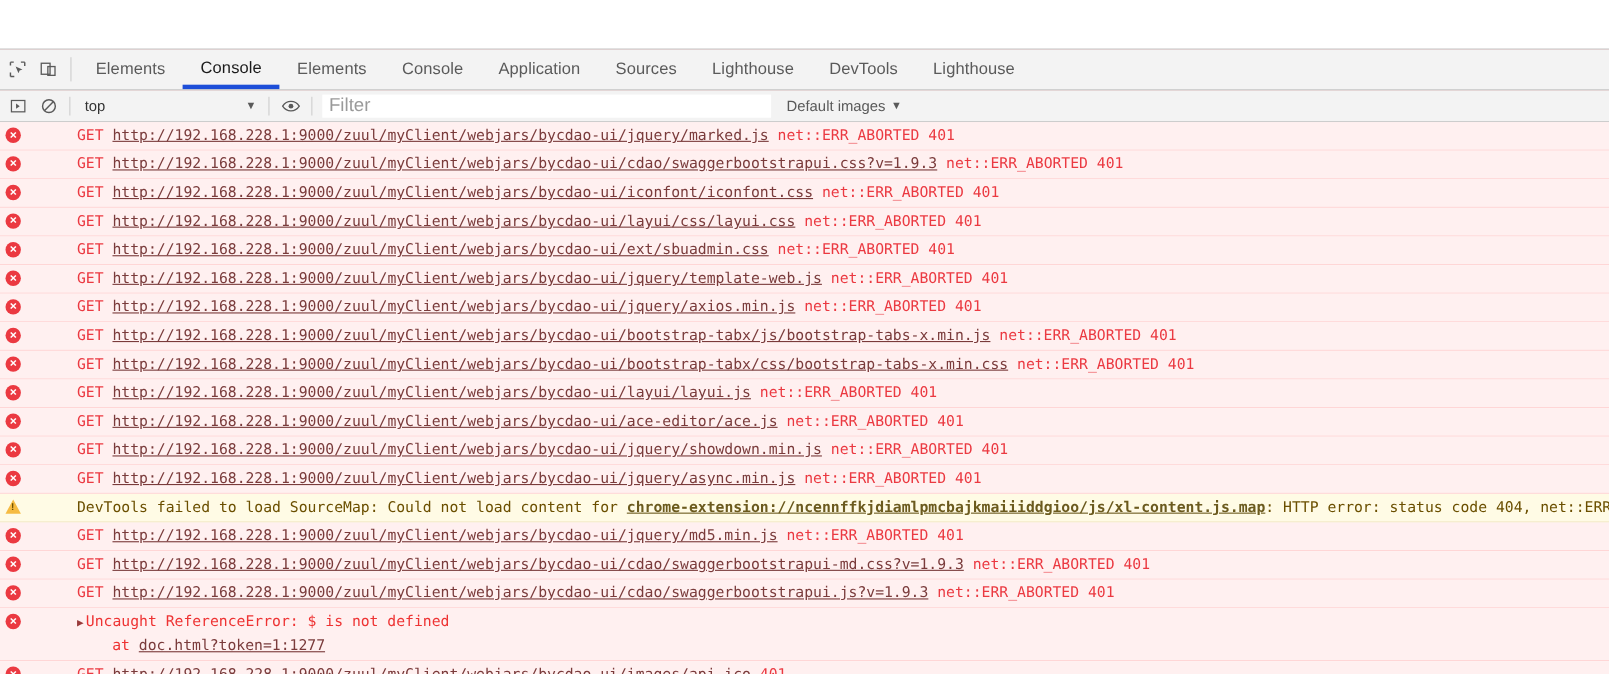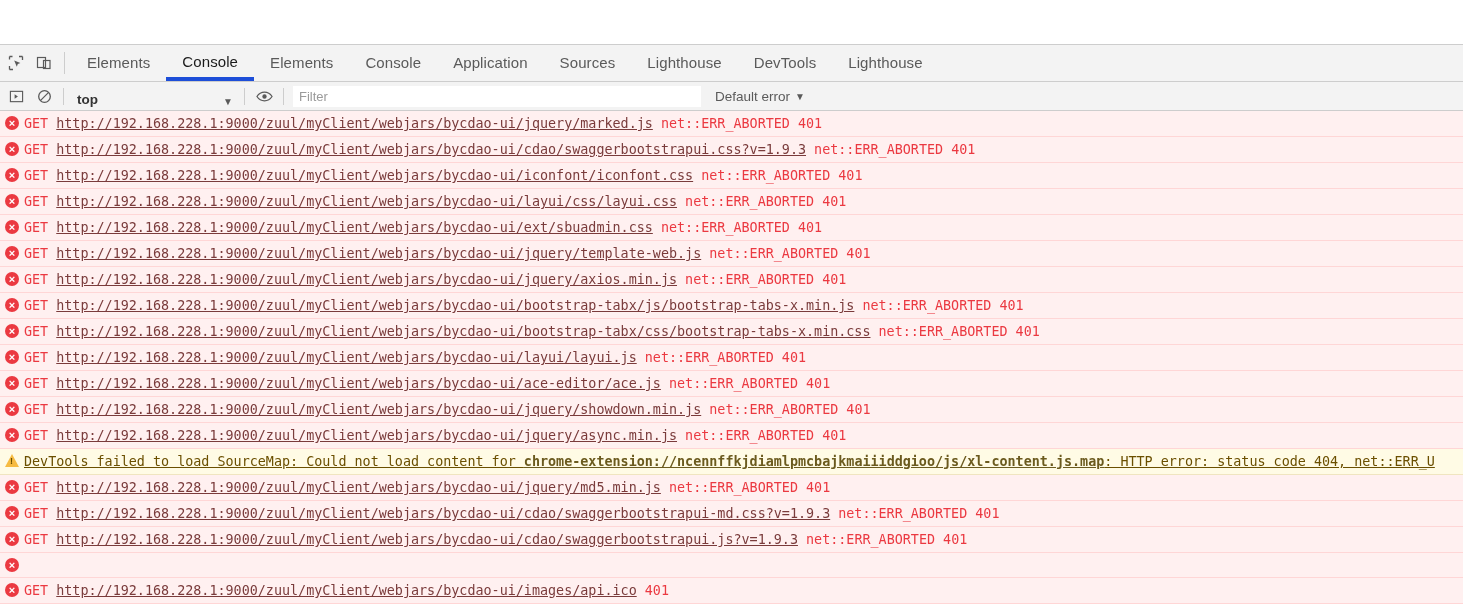--- a/index.html
+++ b/index.html
@@ -64,36 +64,35 @@
     display: flex; align-items: center;
     padding-left: 2px;
   }
   .fb-icon {
     width: 28px; height: 28px;
     display: flex; align-items: center; justify-content: center;
     color: #5a5a5a; cursor: pointer;
   }
   .fb-sep { width:1px; height:17px; background:#cdcdcd; margin:0 5px; }
   .ctx-select {
-    display: flex; align-items: flex-end;
+    display: flex; align-items: center;
     width: 170px; height: 22px;
     padding: 0 6px 0 8px;
     font-size: 13.5px; color: #333;
     cursor: pointer;
     justify-content: space-between;
-    font-weight: bold;
   }
   .ctx-select .caret { font-size: 10px; color:#5a5a5a; }
   .filter-input {
     width: 408px; height: 21px;
     margin-left: 4px;
     background: #ffffff;
     border: none;
     outline: none;
-    font-size: 13px;
+    font-size: 17px;
     color: #222;
     padding: 0 6px;
     font-family: "Liberation Sans", sans-serif;
   }
   .filter-input::placeholder { color: #9a9a9a; }
   .levels {
     margin-left: 14px;
     font-size: 13.5px; color: #5a5a5a;
     cursor: pointer; white-space: nowrap;
     display: flex; align-items: center; gap: 5px;
@@ -149,31 +148,31 @@
     position: relative;
   }
   .warn-icon::after {
     content: "!";
     position: absolute;
     left: -2px; top: 3px;
     font-family: "Liberation Sans", sans-serif;
     font-size: 9px; font-weight: bold; color: #6b4f00;
     line-height: 1;
   }
-  .body-cell { flex: 1 1 auto; min-width: 0; overflow: hidden; }
+  .body-cell { flex: 1 1 auto; min-width: 0; overflow: hidden; margin-left: 46px; }
   .method { color: #eb3941; }
   .url {
     color: #5a5a5a;
     text-decoration: underline;
     cursor: pointer;
   }
   .msg.error .url { color: #7a3b3b; }
   .msg.warning .url { color: #6b5a1e; font-weight: bold; }
   .netmsg { color: #eb3941; }
-  .warn-text { color: #6b4f00; text-decoration: underline; }
+  .warn-text { color: #6b4f00; }
 
   .expand-arrow {
     display: inline-block;
     color: #9a3b3b;
     margin-right: 2px;
     font-size: 10px;
     cursor: pointer;
   }
   .stack-line { padding-left: 32px; }
   .stack-link {
@@ -237,21 +236,21 @@
     <div class="fb-sep"></div>
     <div class="fb-icon">
       <svg width="17" height="15" viewBox="0 0 18 14" fill="none" stroke="#5a5a5a" stroke-width="1.3">
         <path d="M1 7s3-4.6 8-4.6S17 7 17 7s-3 4.6-8 4.6S1 7 1 7z"></path>
         <circle cx="9" cy="7" r="2.3" fill="#5a5a5a" stroke="none"></circle>
       </svg>
     </div>
     <div class="fb-sep"></div>
     <input class="filter-input" type="text" placeholder="Filter" style="">
     <div class="levels">
-      <span>Default error</span>
+      <span>Default images</span>
       <span class="caret">▼</span>
     </div>
   </div>
 
   <div class="console-list" id="console-list">
       <div class="msg error"><div class="icon-cell"><span class="err-icon">×</span></div><div class="body-cell"><span class="method">GET </span><span class="url">http://192.168.228.1:9000/zuul/myClient/webjars/bycdao-ui/jquery/marked.js</span><span class="netmsg"> net::ERR_ABORTED 401</span></div></div>
       <div class="msg error"><div class="icon-cell"><span class="err-icon">×</span></div><div class="body-cell"><span class="method">GET </span><span class="url">http://192.168.228.1:9000/zuul/myClient/webjars/bycdao-ui/cdao/swaggerbootstrapui.css?v=1.9.3</span><span class="netmsg"> net::ERR_ABORTED 401</span></div></div>
       <div class="msg error"><div class="icon-cell"><span class="err-icon">×</span></div><div class="body-cell"><span class="method">GET </span><span class="url">http://192.168.228.1:9000/zuul/myClient/webjars/bycdao-ui/iconfont/iconfont.css</span><span class="netmsg"> net::ERR_ABORTED 401</span></div></div>
       <div class="msg error"><div class="icon-cell"><span class="err-icon">×</span></div><div class="body-cell"><span class="method">GET </span><span class="url">http://192.168.228.1:9000/zuul/myClient/webjars/bycdao-ui/layui/css/layui.css</span><span class="netmsg"> net::ERR_ABORTED 401</span></div></div>
       <div class="msg error"><div class="icon-cell"><span class="err-icon">×</span></div><div class="body-cell"><span class="method">GET </span><span class="url">http://192.168.228.1:9000/zuul/myClient/webjars/bycdao-ui/ext/sbuadmin.css</span><span class="netmsg"> net::ERR_ABORTED 401</span></div></div>
@@ -260,17 +259,17 @@
       <div class="msg error"><div class="icon-cell"><span class="err-icon">×</span></div><div class="body-cell"><span class="method">GET </span><span class="url">http://192.168.228.1:9000/zuul/myClient/webjars/bycdao-ui/bootstrap-tabx/js/bootstrap-tabs-x.min.js</span><span class="netmsg"> net::ERR_ABORTED 401</span></div></div>
       <div class="msg error"><div class="icon-cell"><span class="err-icon">×</span></div><div class="body-cell"><span class="method">GET </span><span class="url">http://192.168.228.1:9000/zuul/myClient/webjars/bycdao-ui/bootstrap-tabx/css/bootstrap-tabs-x.min.css</span><span class="netmsg"> net::ERR_ABORTED 401</span></div></div>
       <div class="msg error"><div class="icon-cell"><span class="err-icon">×</span></div><div class="body-cell"><span class="method">GET </span><span class="url">http://192.168.228.1:9000/zuul/myClient/webjars/bycdao-ui/layui/layui.js</span><span class="netmsg"> net::ERR_ABORTED 401</span></div></div>
       <div class="msg error"><div class="icon-cell"><span class="err-icon">×</span></div><div class="body-cell"><span class="method">GET </span><span class="url">http://192.168.228.1:9000/zuul/myClient/webjars/bycdao-ui/ace-editor/ace.js</span><span class="netmsg"> net::ERR_ABORTED 401</span></div></div>
       <div class="msg error"><div class="icon-cell"><span class="err-icon">×</span></div><div class="body-cell"><span class="method">GET </span><span class="url">http://192.168.228.1:9000/zuul/myClient/webjars/bycdao-ui/jquery/showdown.min.js</span><span class="netmsg"> net::ERR_ABORTED 401</span></div></div>
       <div class="msg error"><div class="icon-cell"><span class="err-icon">×</span></div><div class="body-cell"><span class="method">GET </span><span class="url">http://192.168.228.1:9000/zuul/myClient/webjars/bycdao-ui/jquery/async.min.js</span><span class="netmsg"> net::ERR_ABORTED 401</span></div></div>
       <div class="msg warning"><div class="icon-cell"><span class="warn-icon"></span></div><div class="body-cell"><span class="warn-text">DevTools failed to load SourceMap: Could not load content for </span><span class="url">chrome-extension://ncennffkjdiamlpmcbajkmaiiiddgioo/js/xl-content.js.map</span><span class="warn-text">: HTTP error: status code 404, net::ERR_U</span></div></div>
       <div class="msg error"><div class="icon-cell"><span class="err-icon">×</span></div><div class="body-cell"><span class="method">GET </span><span class="url">http://192.168.228.1:9000/zuul/myClient/webjars/bycdao-ui/jquery/md5.min.js</span><span class="netmsg"> net::ERR_ABORTED 401</span></div></div>
       <div class="msg error"><div class="icon-cell"><span class="err-icon">×</span></div><div class="body-cell"><span class="method">GET </span><span class="url">http://192.168.228.1:9000/zuul/myClient/webjars/bycdao-ui/cdao/swaggerbootstrapui-md.css?v=1.9.3</span><span class="netmsg"> net::ERR_ABORTED 401</span></div></div>
       <div class="msg error"><div class="icon-cell"><span class="err-icon">×</span></div><div class="body-cell"><span class="method">GET </span><span class="url">http://192.168.228.1:9000/zuul/myClient/webjars/bycdao-ui/cdao/swaggerbootstrapui.js?v=1.9.3</span><span class="netmsg"> net::ERR_ABORTED 401</span></div></div>
-      <div class="msg error"><div class="icon-cell"><span class="err-icon">×</span></div></div>
+      <div class="msg error"><div class="icon-cell"><span class="err-icon">×</span></div><div class="body-cell"><div><span class="expand-arrow">▶</span><span>Uncaught ReferenceError: $ is not defined</span></div><div class="stack-line"><span>at </span><span class="stack-link">doc.html?token=1:1277</span></div></div></div>
       <div class="msg error"><div class="icon-cell"><span class="err-icon">×</span></div><div class="body-cell"><span class="method">GET </span><span class="url">http://192.168.228.1:9000/zuul/myClient/webjars/bycdao-ui/images/api.ico</span><span class="netmsg"> 401</span></div></div>
     </div>
 
 </div>
 
 </body></html>

